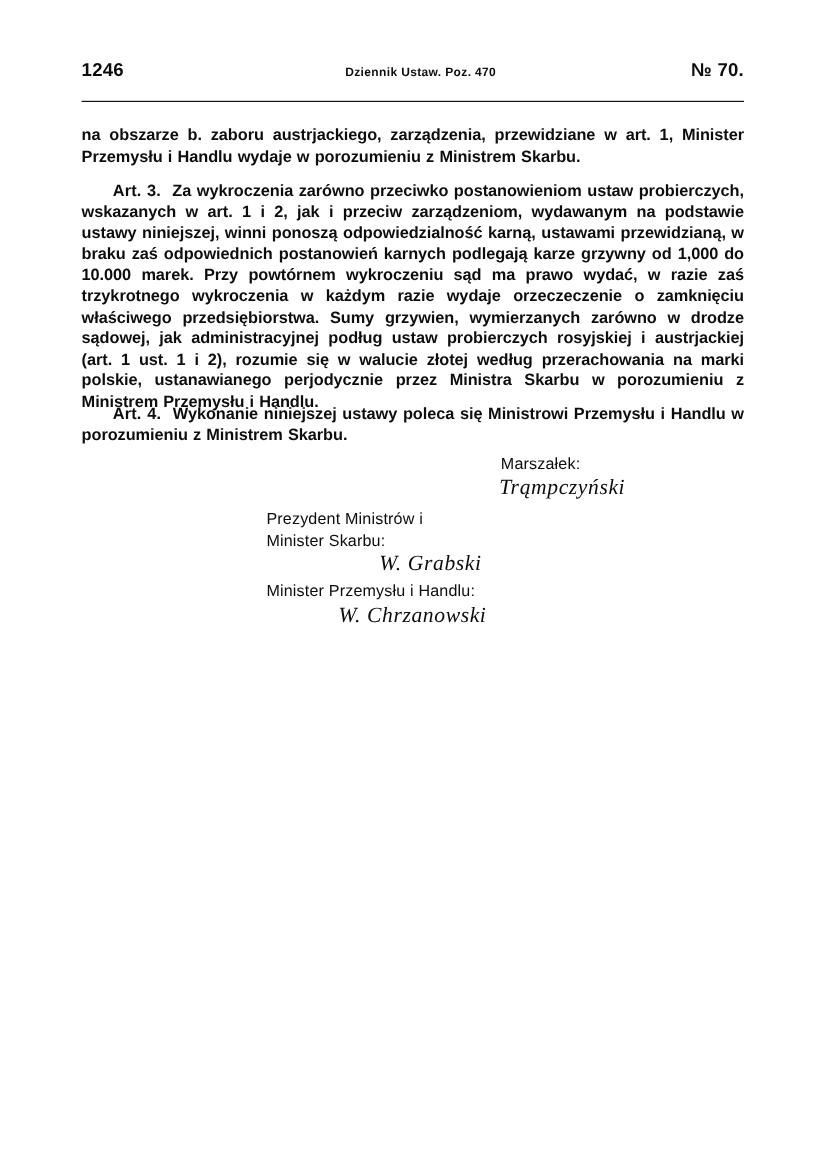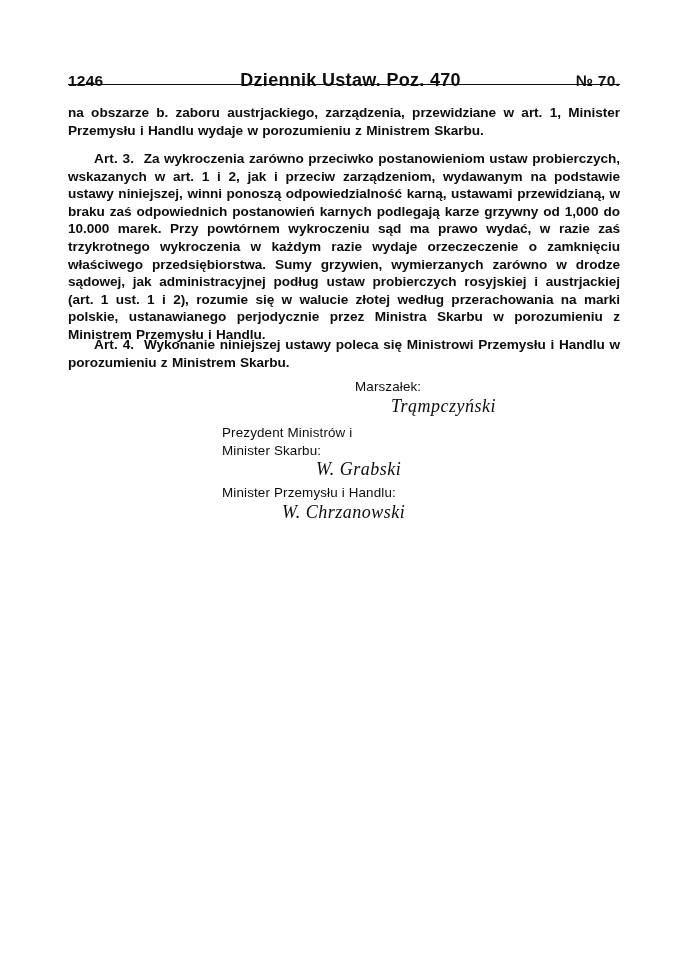--- a/index.html
+++ b/index.html
@@ -27,30 +27,29 @@
     display: flex;
     align-items: baseline;
     justify-content: space-between;
   }
   .header-page-no {
     font-size: 15.5px;
     font-weight: 600;
     letter-spacing: 0.2px;
   }
   .header-title {
-    font-size: 18px;
+    font-size: 10px;
     font-weight: 700;
     letter-spacing: 0.3px;
     margin-left: 22px;
   }
   .header-issue {
     font-size: 15.5px;
     font-weight: 700;
     letter-spacing: 0.2px;
-    margin-top: 22px;
   }
   .header-rule {
     position: absolute;
     left: 68px;
     top: 84px;
     width: 552px;
     height: 0;
     border-top: 1.6px solid #111111;
   }
 
@@ -93,21 +92,21 @@
   }
   .sig-name {
     font-family: "Liberation Serif", serif;
     font-style: italic;
     font-size: 18px;
     font-weight: 400;
     letter-spacing: 0.5px;
     white-space: nowrap;
   }
 
-  #sig-marszalek      { left: 355px; top: 378px; }
+  #sig-marszalek      { left: 380px; top: 378px; text-align: center; }
   #sig-marszalek .sig-name { margin-left: 36px; margin-top: 2px; }
 
   #sig-prezydent      { left: 222px; top: 424px; }
   #sig-prezydent .sig-name { margin-left: 94px; margin-top: 2px; }
 
   #sig-przemysl       { left: 222px; top: 484px; }
   #sig-przemysl .sig-name { margin-left: 60px; margin-top: 2px; }
 </style>
 </head>
 <body>

